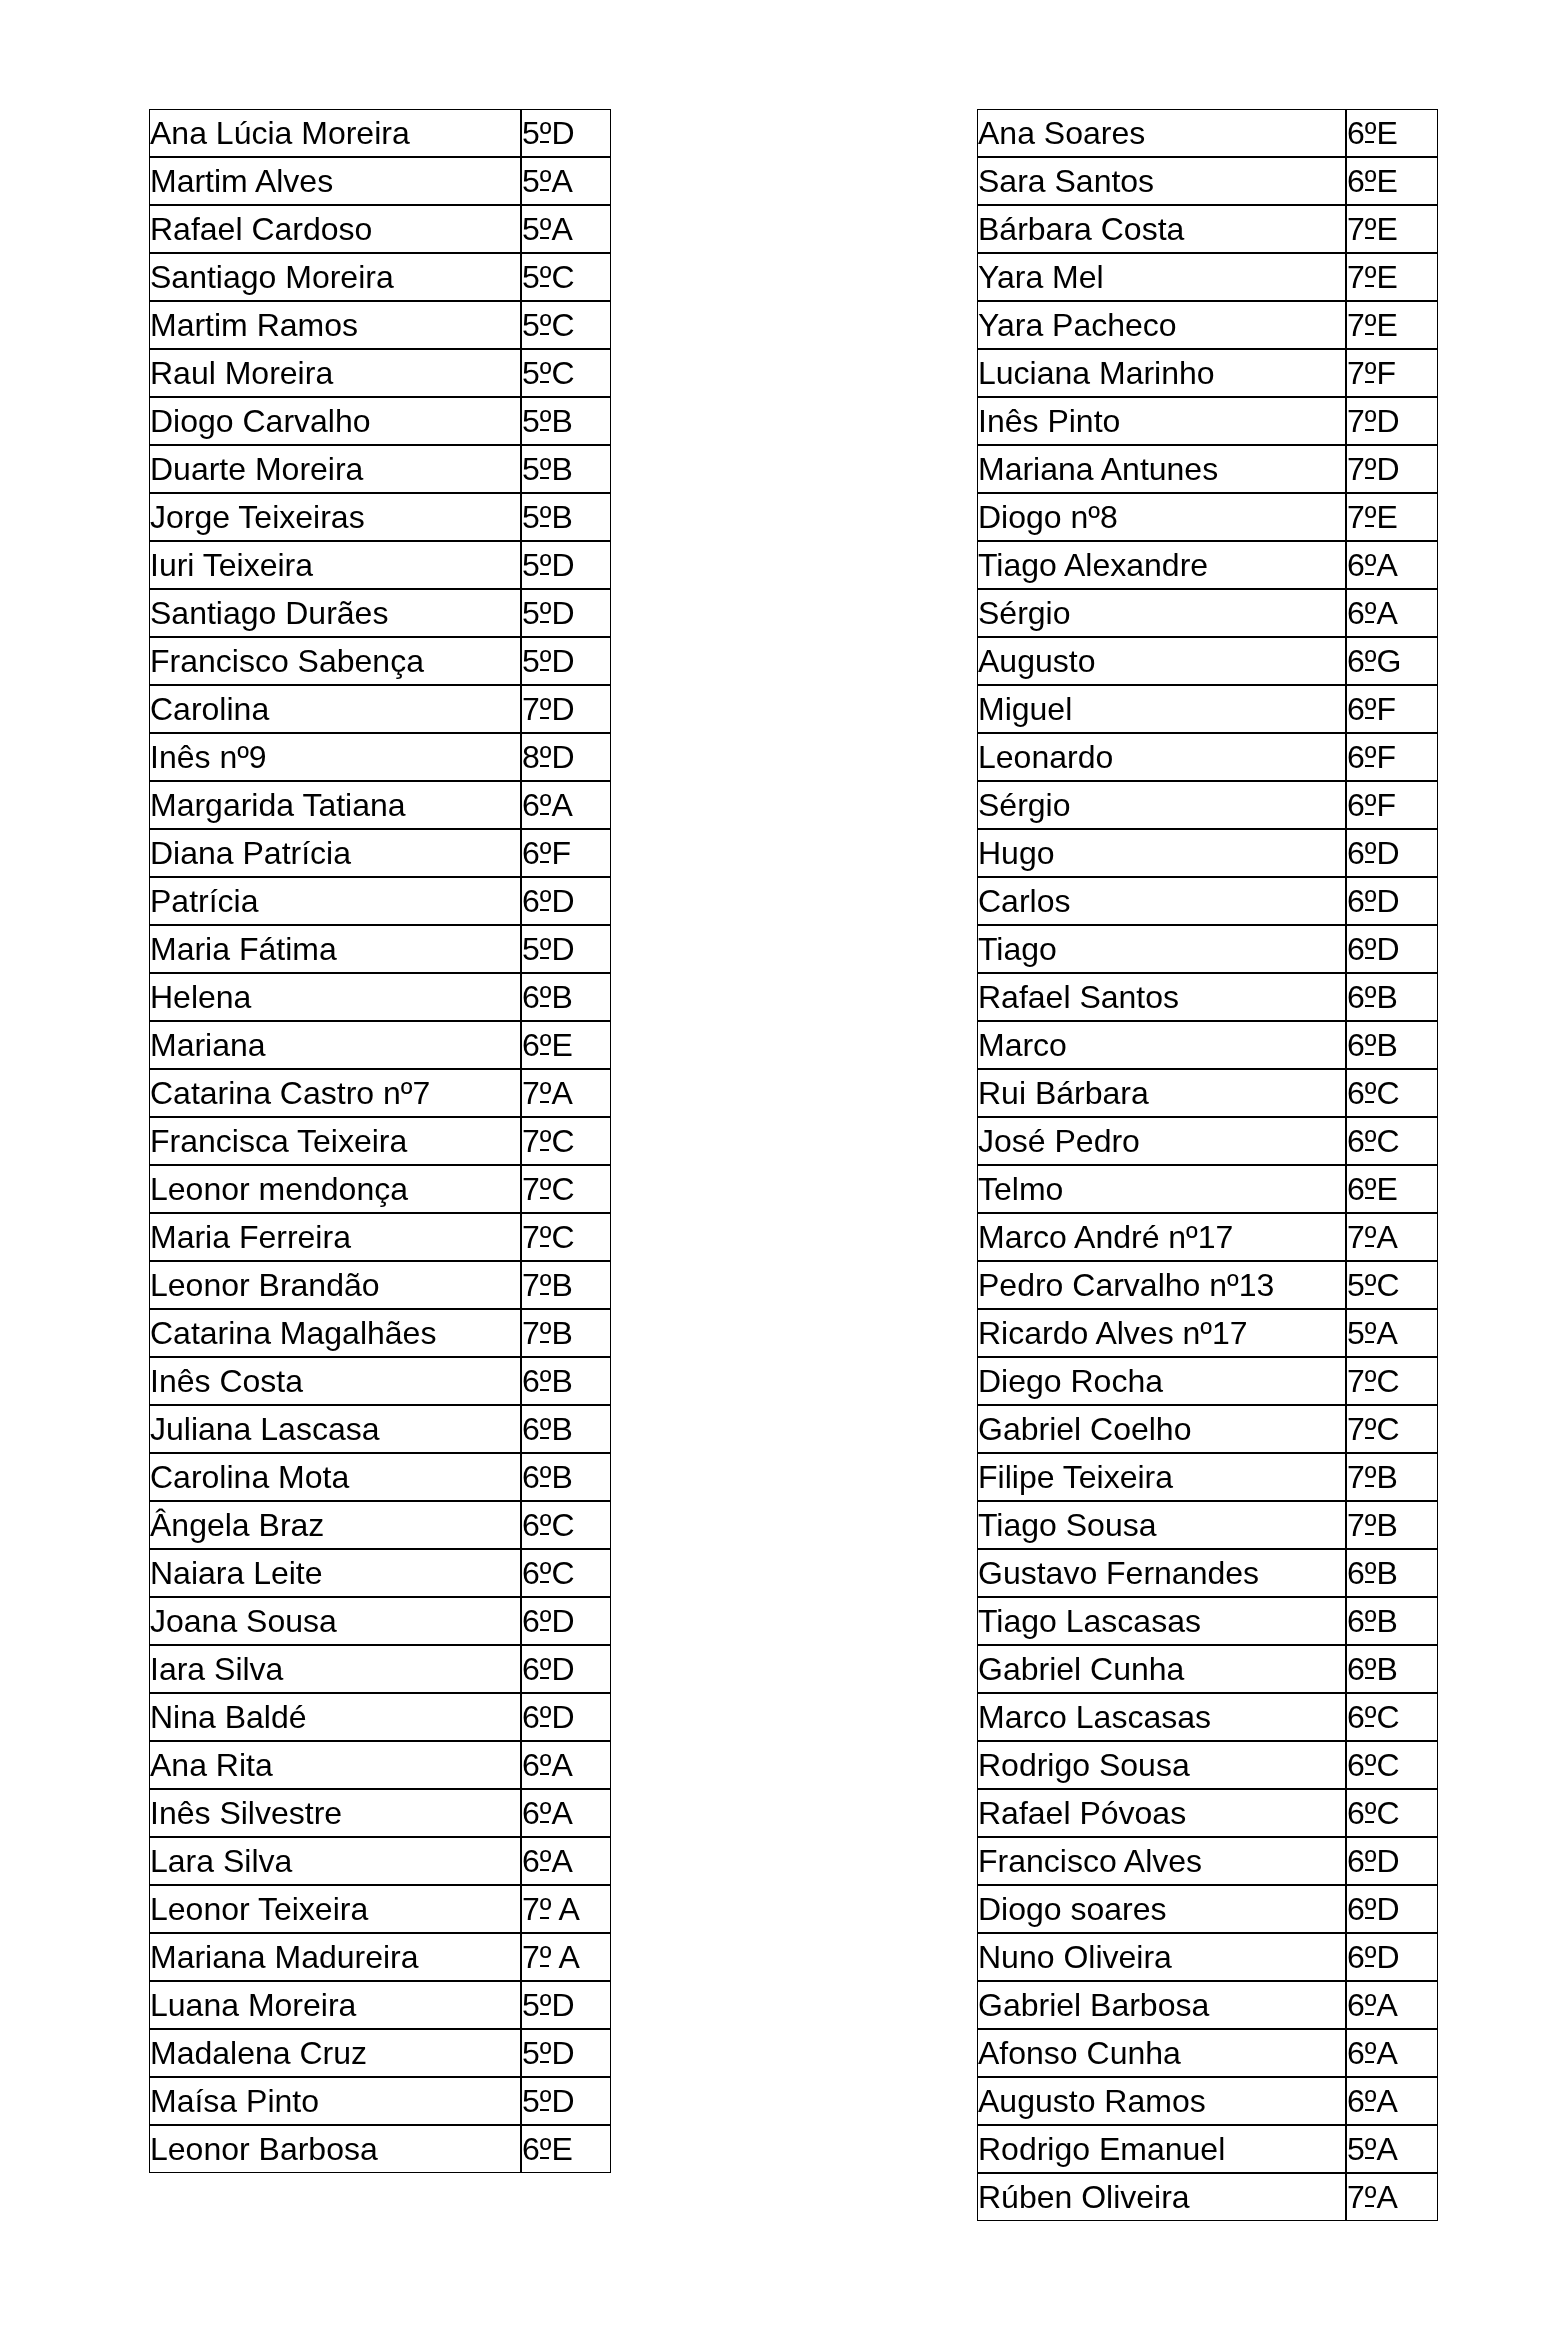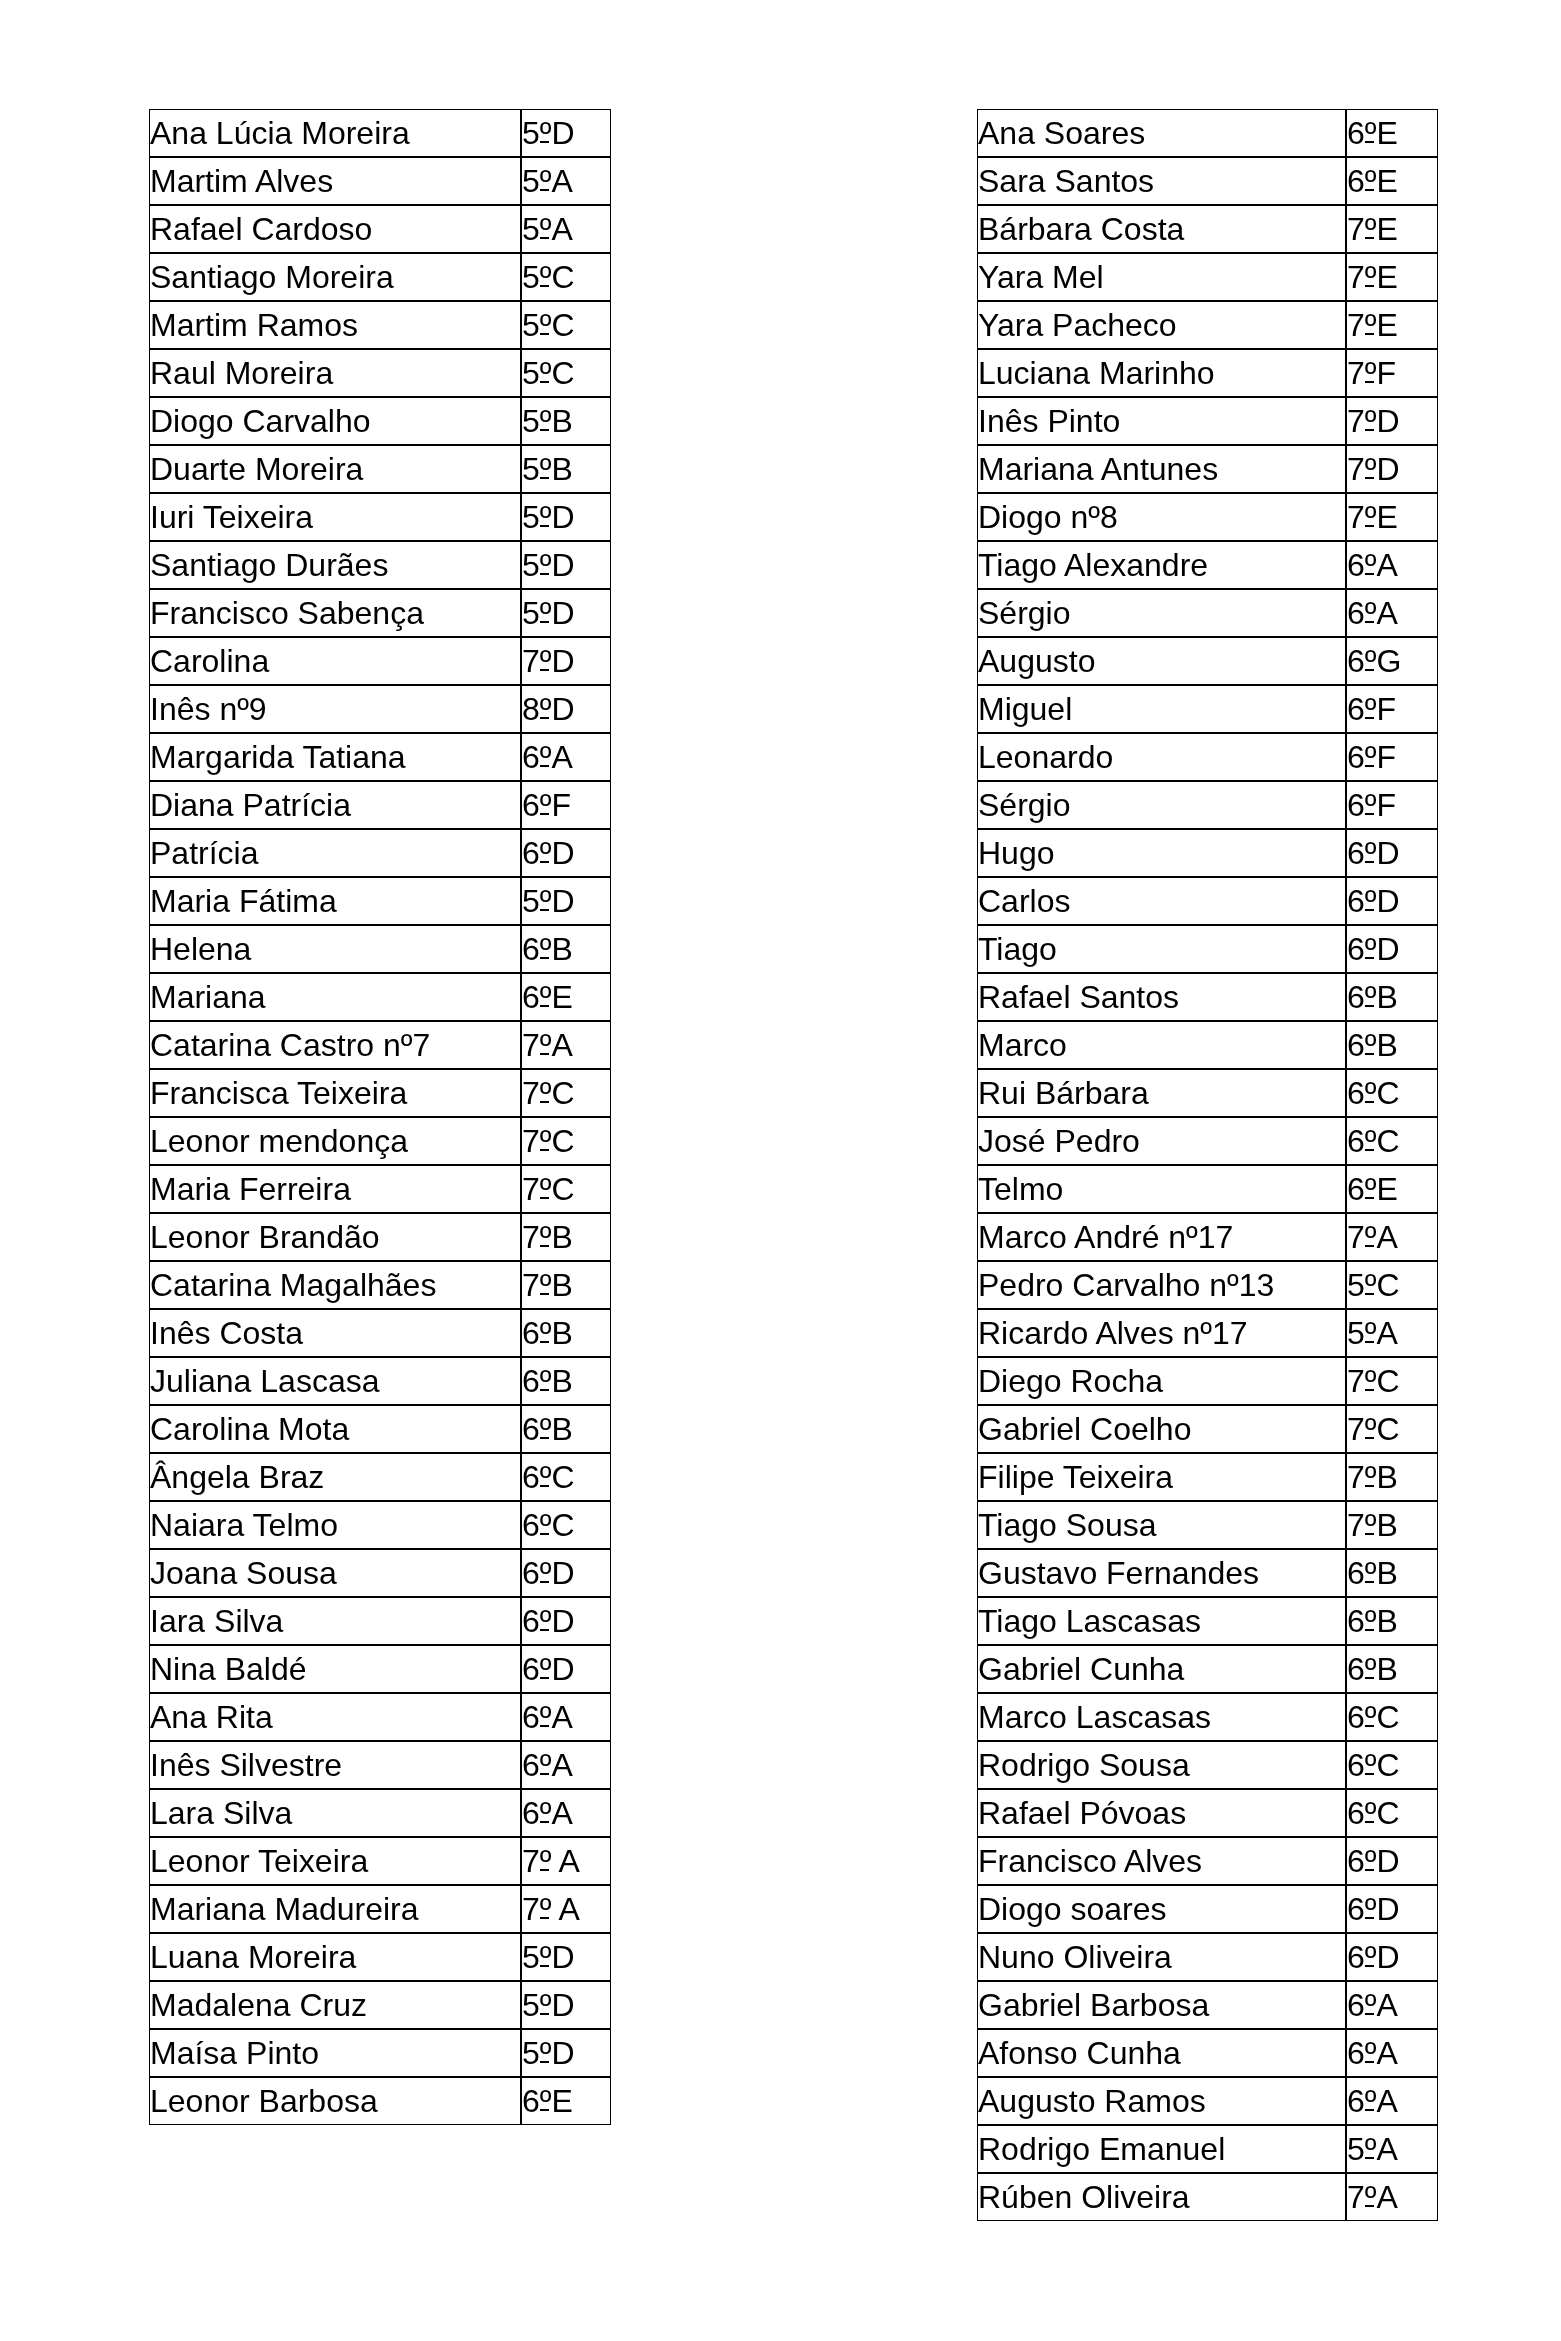--- a/index.html
+++ b/index.html
@@ -92,20 +92,24 @@
         </tr>
         <tr>
           <td class="name">Diogo Carvalho</td>
           <td class="cls">5<span class="ord">º</span>B</td>
         </tr>
         <tr>
           <td class="name">Duarte Moreira</td>
           <td class="cls">5<span class="ord">º</span>B</td>
         </tr>
         <tr>
+          <td class="name">Jorge Teixeiras</td>
+          <td class="cls">5<span class="ord">º</span>B</td>
+        </tr>
+        <tr>
           <td class="name">Iuri Teixeira</td>
           <td class="cls">5<span class="ord">º</span>D</td>
         </tr>
         <tr>
           <td class="name">Santiago Durães</td>
           <td class="cls">5<span class="ord">º</span>D</td>
         </tr>
         <tr>
           <td class="name">Francisco Sabença</td>
           <td class="cls">5<span class="ord">º</span>D</td>
@@ -176,21 +180,21 @@
         </tr>
         <tr>
           <td class="name">Carolina Mota</td>
           <td class="cls">6<span class="ord">º</span>B</td>
         </tr>
         <tr>
           <td class="name">Ângela Braz</td>
           <td class="cls">6<span class="ord">º</span>C</td>
         </tr>
         <tr>
-          <td class="name">Naiara Telmo</td>
+          <td class="name">Naiara Leite</td>
           <td class="cls">6<span class="ord">º</span>C</td>
         </tr>
         <tr>
           <td class="name">Joana Sousa</td>
           <td class="cls">6<span class="ord">º</span>D</td>
         </tr>
         <tr>
           <td class="name">Iara Silva</td>
           <td class="cls">6<span class="ord">º</span>D</td>
         </tr>

